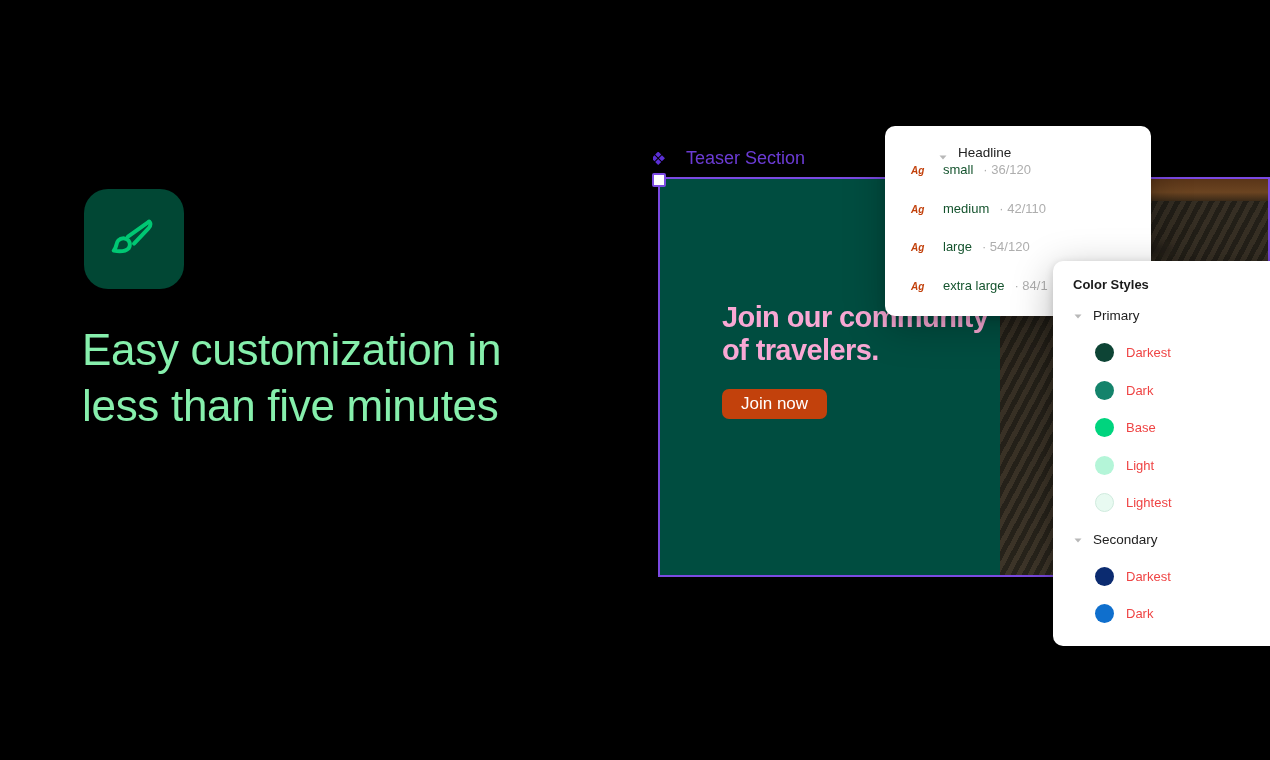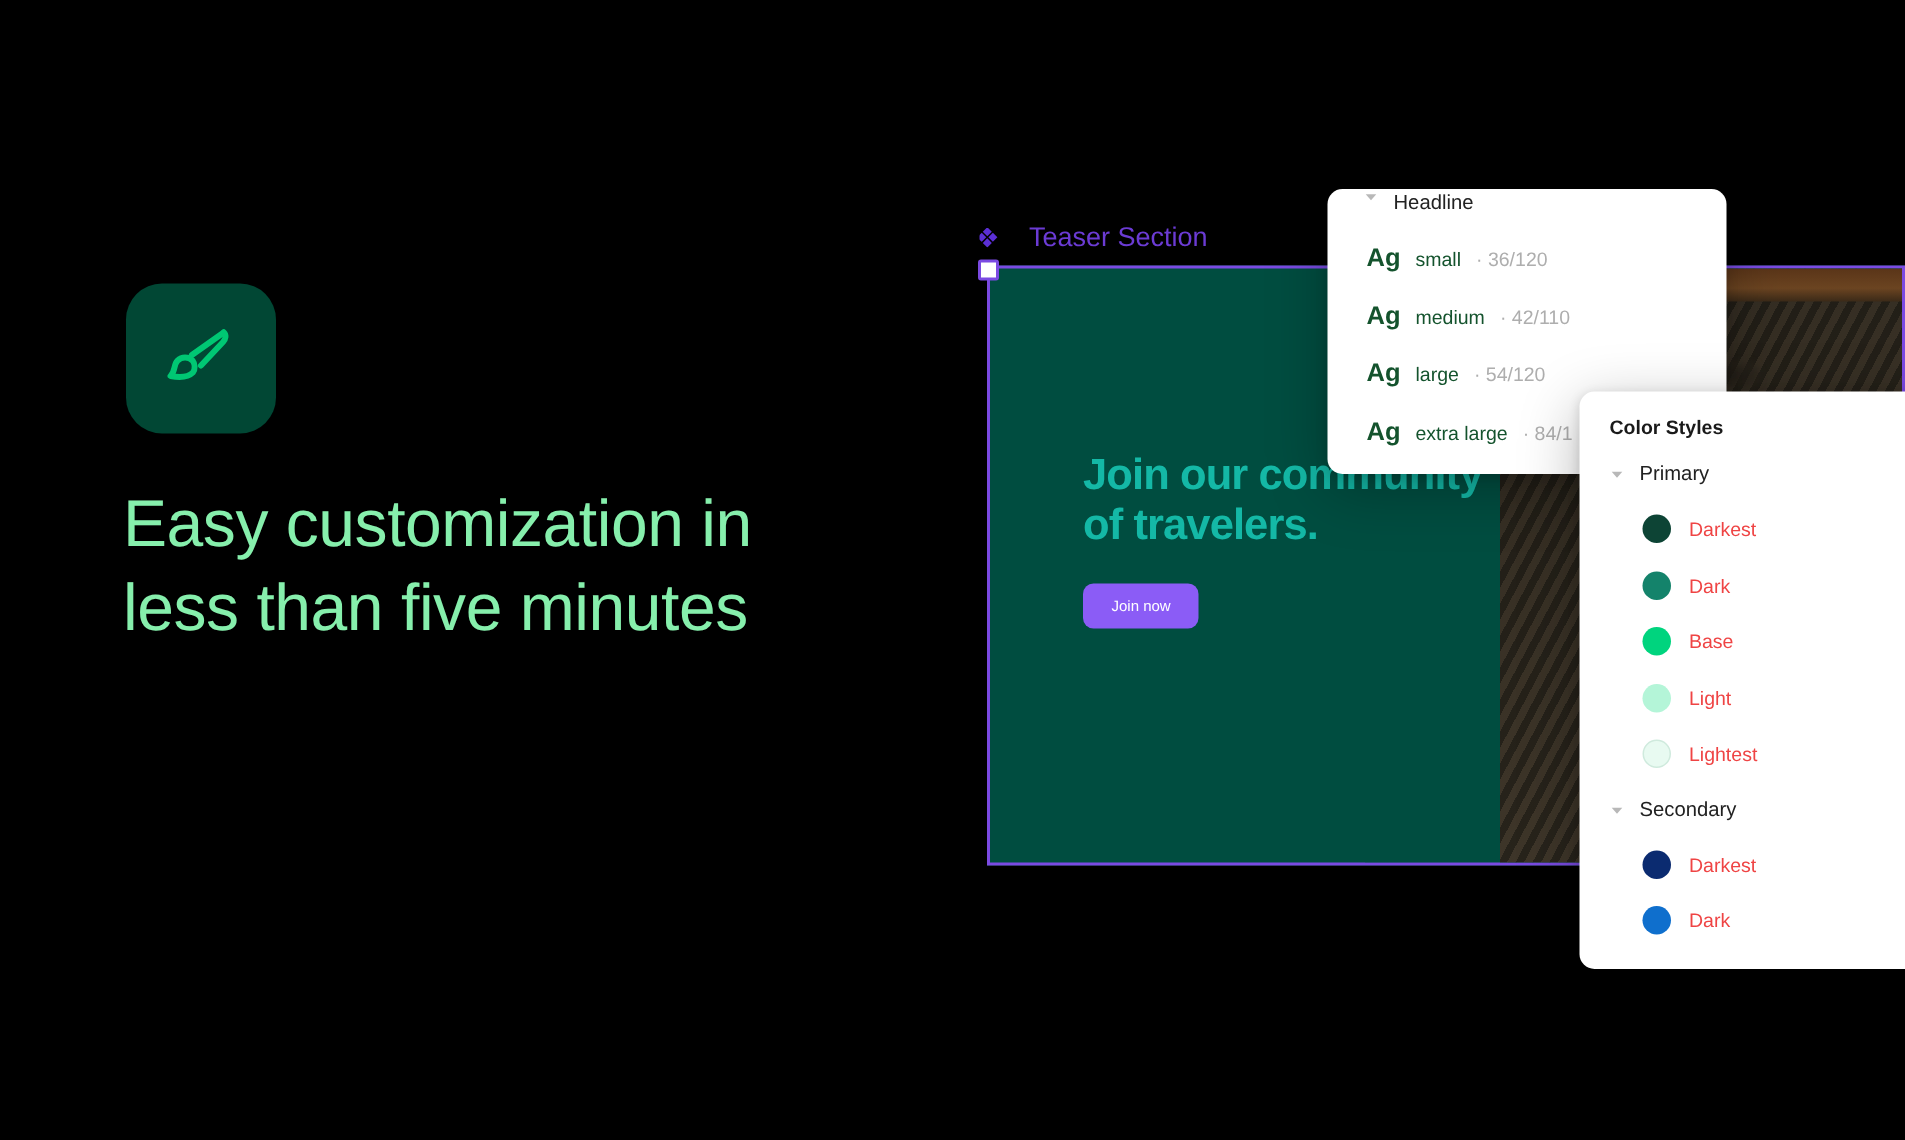--- a/index.html
+++ b/index.html
@@ -134,21 +134,21 @@
   }
 
   .teaser-content {
     position: absolute;
     left: 62px;
     top: 122px;
     width: 330px;
   }
 
   .teaser-title {
-    color: #14b8a6;
+    color: #f9a8d4;
     font-size: 29px;
     line-height: 33px;
     font-weight: 700;
     letter-spacing: -0.6px;
     white-space: pre-line;
   }
 
   .teaser-body {
     margin-top: 20px;
     color: #cfe6e0;
@@ -158,23 +158,23 @@
   }
 
   .teaser-cta {
     margin-top: 22px;
     display: inline-flex;
     align-items: center;
     justify-content: center;
     height: 30px;
     padding: 0 19px;
     border-radius: 7px;
-    background: #8b5cf6;
+    background: #c2410c;
     color: #ffffff;
-    font-size: 10px;
+    font-size: 17px;
     font-weight: 500;
     border: none;
     cursor: pointer;
     font-family: "Liberation Sans", sans-serif;
   }
 
   .sel-handle {
     position: absolute;
     left: 652px;
     top: 173px;
@@ -198,24 +198,25 @@
     left: 885px;
     top: 126px;
     width: 266px;
     height: 190px;
     z-index: 20;
     overflow: hidden;
   }
 
   .group-row {
     display: flex;
-    align-items: flex-start;
+    align-items: flex-end;
     gap: 10px;
     padding-left: 24px;
     height: 36px;
+    margin-left: 29px;
   }
   .caret {
     width: 10px;
     height: 10px;
     display: inline-block;
     flex: none;
   }
   .caret svg { display: block; }
   .group-title {
     color: #222222;
@@ -224,24 +225,25 @@
   }
 
   .type-row {
     display: flex;
     align-items: baseline;
     gap: 10px;
     padding-left: 26px;
     height: 38.5px;
   }
   .ag {
-    font-size: 17px;
+    font-size: 10px;
     font-weight: 700;
-    color: #14532d;
+    color: #c2410c;
     min-width: 22px;
+    font-style: italic;
   }
   .type-name {
     font-size: 13px;
     color: #14532d;
   }
   .type-meta {
     font-size: 13px;
     color: #aeaeae;
     white-space: nowrap;
   }

